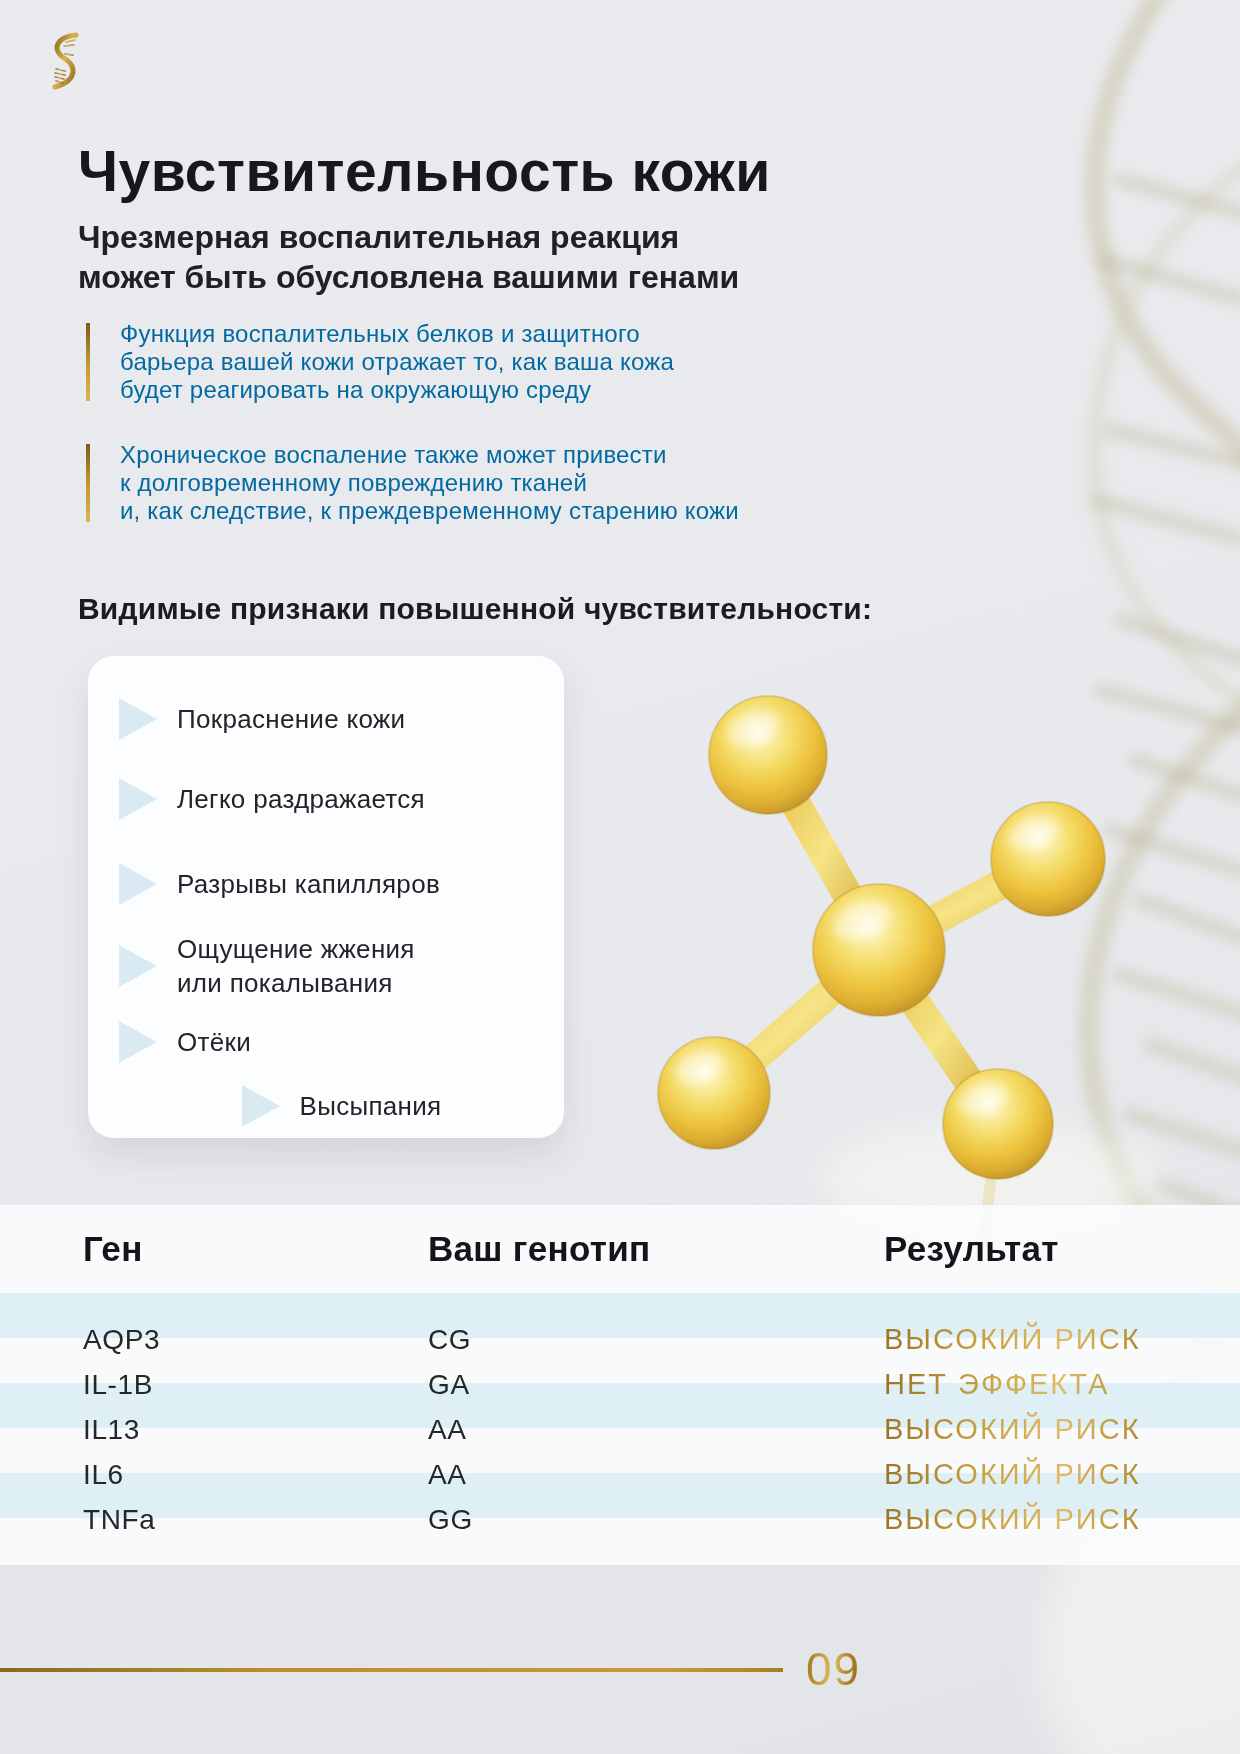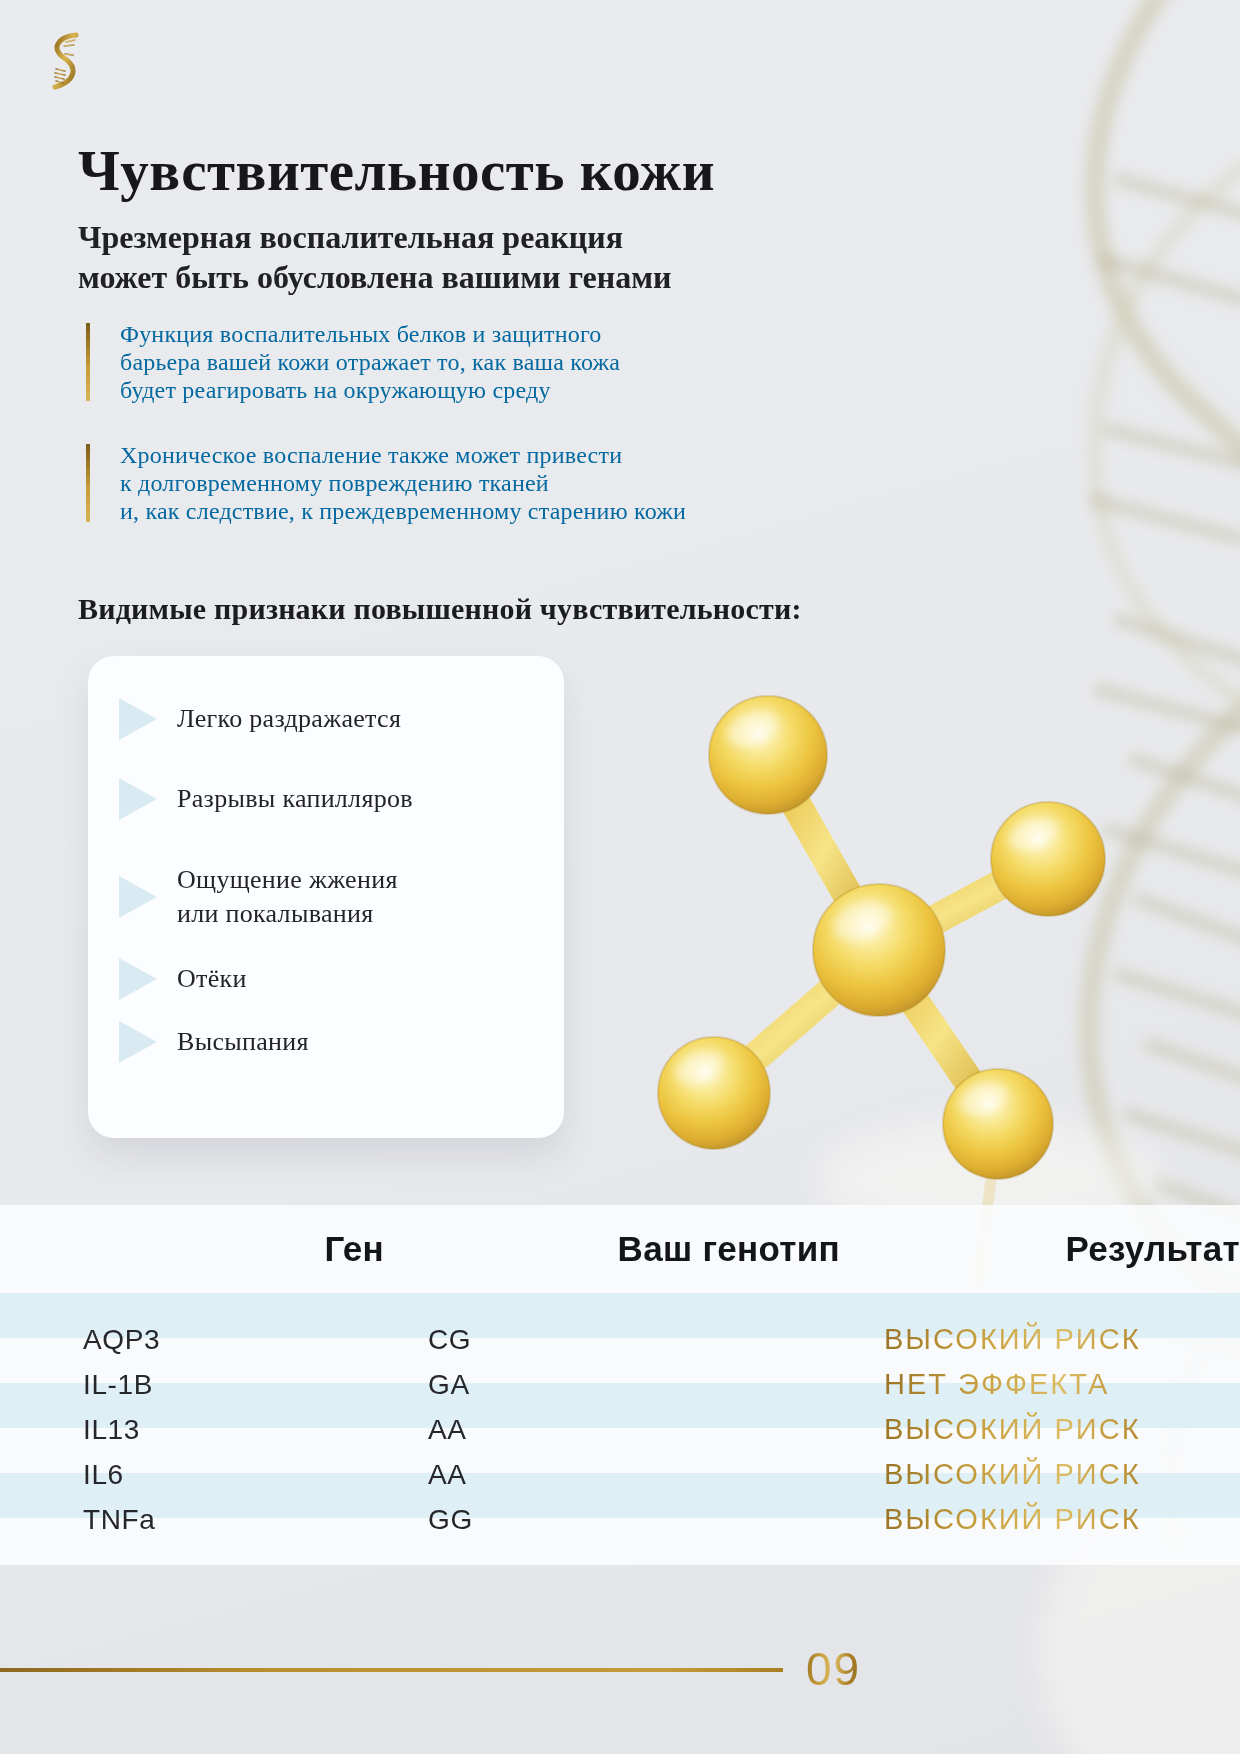--- a/index.html
+++ b/index.html
@@ -6,21 +6,21 @@
   body{
     width:1240px;height:1754px;
     font-family:"Liberation Sans",sans-serif;
     background:linear-gradient(165deg,#eaebee 0%,#e8e9ec 55%,#e3e4e8 100%);
     position:relative;overflow:hidden;
     color:#1a1b1e;
   }
   .layer{position:absolute;inset:0;width:1240px;height:1754px;}
   .helix-bg{z-index:0;}
   .molecule{z-index:1;}
-  .content{z-index:2;font-family:Liberation Serif, serif;}
+  .content{z-index:2;}
 
   
   .logo{position:absolute;left:44px;top:30px;width:42px;height:64px;}
 
   
   .page-title{
     position:absolute;left:78px;top:100px;
     font-size:57px;font-weight:700;letter-spacing:0.5px;color:#18181b;
   }
   .page-subtitle{
@@ -67,22 +67,22 @@
     letter-spacing:0.3px;white-space:pre-line;
   }
 
   
   .table-band{
     position:absolute;left:0;top:1205px;width:1240px;height:360px;
     background:rgba(251,252,253,0.9);z-index:3;
   }
   .t-head{
     display:grid;grid-template-columns:345px 456px 1fr;
-    padding-left:39px;margin-top:22px;height:44px;line-height:44px;
-    font-size:35px;font-weight:700;color:#141518;letter-spacing:0.3px;text-align:right;
+    padding-left:83px;margin-top:22px;height:44px;line-height:44px;
+    font-size:35px;font-weight:700;color:#141518;letter-spacing:0.3px;
   }
   .t-rows{margin-top:22px;}
   .t-row{
     display:grid;grid-template-columns:345px 456px 1fr;
     padding-left:83px;height:45px;line-height:45px;
   }
   .t-row:nth-of-type(odd){background:rgba(221,238,245,0.95);}
   .t-cell{font-size:28px;color:#26272b;letter-spacing:0.6px;margin-top:24px;}
   .t-cell.result{font-size:29px;font-weight:500;letter-spacing:2px;}
 
@@ -232,20 +232,24 @@
         <div class="intro-text">Хроническое воспаление также может привести
 к долговременному повреждению тканей
 и, как следствие, к преждевременному старению кожи</div>
       </div>
     </div>
 
   <div class="signs-heading">Видимые признаки повышенной чувствительности:</div>
 
   <div class="signs-card">
 
+      <div class="sign-item">
+        <span class="tri"></span>
+        <span class="sign-label">Покраснение кожи</span>
+      </div>
 
       <div class="sign-item">
         <span class="tri"></span>
         <span class="sign-label">Легко раздражается</span>
       </div>
 
       <div class="sign-item">
         <span class="tri"></span>
         <span class="sign-label">Разрывы капилляров</span>
       </div>

